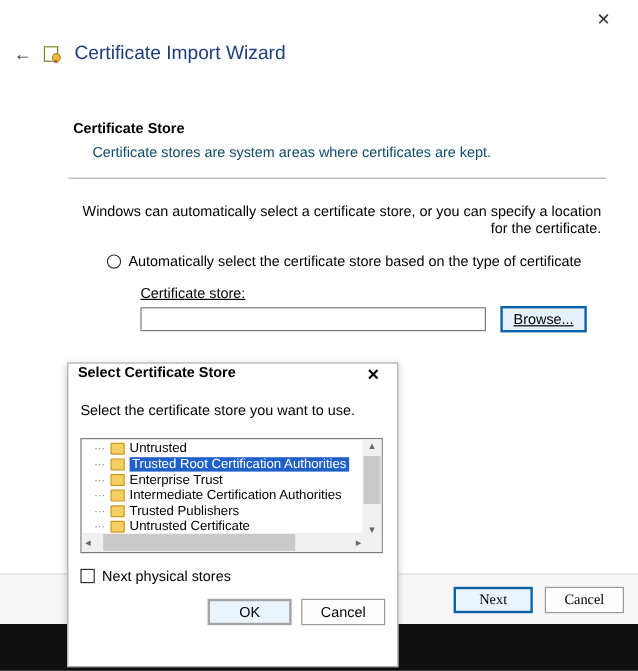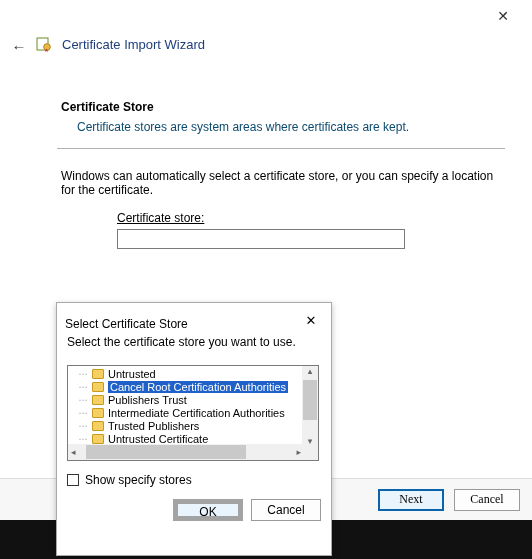--- a/index.html
+++ b/index.html
@@ -45,37 +45,37 @@
     align-items: center;
     justify-content: center;
     color: #333;
     font-size: 15px;
   }
   .wiz-icon {
     width: 16px; height: 16px;
   }
   .wiz-title {
     color: #1e3e7b;
-    font-size: 13px;
+    font-size: 16px;
   }
   .wiz-body {
     position: absolute;
     left: 48px;
     top: 100px;
     width: 440px;
     margin-left: 13px;
   }
   .section-title { font-weight: 600; margin-bottom: 6px; }
   .section-desc { color: #0c4a6e; margin-left: 16px; }
   .hrule {
     border-top: 1px solid #b0b0b0;
     margin: 14px 0 20px -4px;
     width: 448px;
   }
-  .explain { margin-bottom: 14px; }
+  .explain { margin-bottom: 14px; text-align: right; }
   .radio-group { margin-left: 28px; }
   .radio-item {
     display: flex; align-items: center;
     gap: 6px;
     margin-bottom: 12px;
   }
   .radio {
     width: 12px; height: 12px;
     border: 1px solid #333;
     border-radius: 50%;
@@ -158,23 +158,24 @@
     top: 302px;
     width: 276px;
     height: 254px;
     background: #fff;
     border: 1px solid #aaa;
     box-shadow: 0 2px 6px rgba(0,0,0,0.25);
   }
   .modal-titlebar {
     display: flex;
     justify-content: space-between;
-    align-items: flex-end;
+    align-items: flex-start;
     height: 28px;
     padding: 0 8px;
+    font-weight: bold;
   }
   .modal-title {}
   .modal-close {
     width: 24px; height: 20px;
     text-align: center;
     font-size: 13px;
     line-height: 20px;
   }
   .modal-body { padding: 4px 10px 0 10px; }
   .modal-desc { margin-bottom: 16px; }
@@ -281,21 +282,21 @@
   }
   .modal-btn {
     min-width: 70px;
     height: 22px;
     background: #fdfdfd;
     border: 1px solid #9a9a9a;
     font-family: inherit;
     font-size: 12px;
   }
   .modal-btn.primary {
-    border: 5px solid #a3a3a3;
+    border: 2px solid #a3a3a3;
     background: #eaf4fd;
   }
 </style>
 </head>
 <body>
 
 <div class="wizard">
 
   <div class="wiz-close">✕</div>
 
@@ -309,26 +310,31 @@
     <span class="wiz-title">Certificate Import Wizard</span>
   </div>
 
   <div class="wiz-body">
     <div class="section-title">Certificate Store</div>
     <div class="section-desc">Certificate stores are system areas where certificates are kept.</div>
     <div class="hrule"></div>
     <div class="explain">Windows can automatically select a certificate store, or you can specify a location for the certificate.</div>
 
     <div class="radio-group">
+      <div class="radio-item">
+        <span class="radio"></span>
+        <span>Automatically select the certificate store based on the type of certificate</span>
+      </div>
     </div>
 
     <div class="store-field">
       <div class="store-label">Certificate store:</div>
       <div class="store-row">
         <input class="store-input" type="text" value="" style="">
+        <button class="browse-btn">Browse...</button>
       </div>
     </div>
   </div>
 
   <div class="wiz-footer">
     <button class="wiz-btn primary">Next</button>
     <button class="wiz-btn">Cancel</button>
   </div>
 
   <div class="dark-strip"></div>
@@ -345,26 +351,26 @@
     <div class="tree-box">
       <div class="tree-items">
         <div class="tree-item">
           <span class="twig">⋯</span>
           <span class="folder"></span>
           <span class="label">Untrusted</span>
         </div>
         <div class="tree-item selected">
           <span class="twig">⋯</span>
           <span class="folder"></span>
-          <span class="label">Cancel Root Certification Authorities</span>
+          <span class="label">Trusted Root Certification Authorities</span>
         </div>
         <div class="tree-item">
           <span class="twig">⋯</span>
           <span class="folder"></span>
-          <span class="label">Publishers Trust</span>
+          <span class="label">Enterprise Trust</span>
         </div>
         <div class="tree-item">
           <span class="twig">⋯</span>
           <span class="folder"></span>
           <span class="label">Intermediate Certification Authorities</span>
         </div>
         <div class="tree-item">
           <span class="twig">⋯</span>
           <span class="folder"></span>
           <span class="label">Trusted Publishers</span>
@@ -382,21 +388,21 @@
       </div>
       <div class="tree-scroll-h">
         <span style="padding-left:3px">◂</span>
         <span class="thumb"></span>
         <span style="padding-right:19px">▸</span>
       </div>
     </div>
 
     <div class="show-row">
       <span class="chk"></span>
-      <span>Show specify stores</span>
+      <span>Next physical stores</span>
     </div>
   </div>
 
   <div class="modal-buttons">
     <button class="modal-btn primary">OK</button>
     <button class="modal-btn">Cancel</button>
   </div>
 </div>
 
 </body></html>

